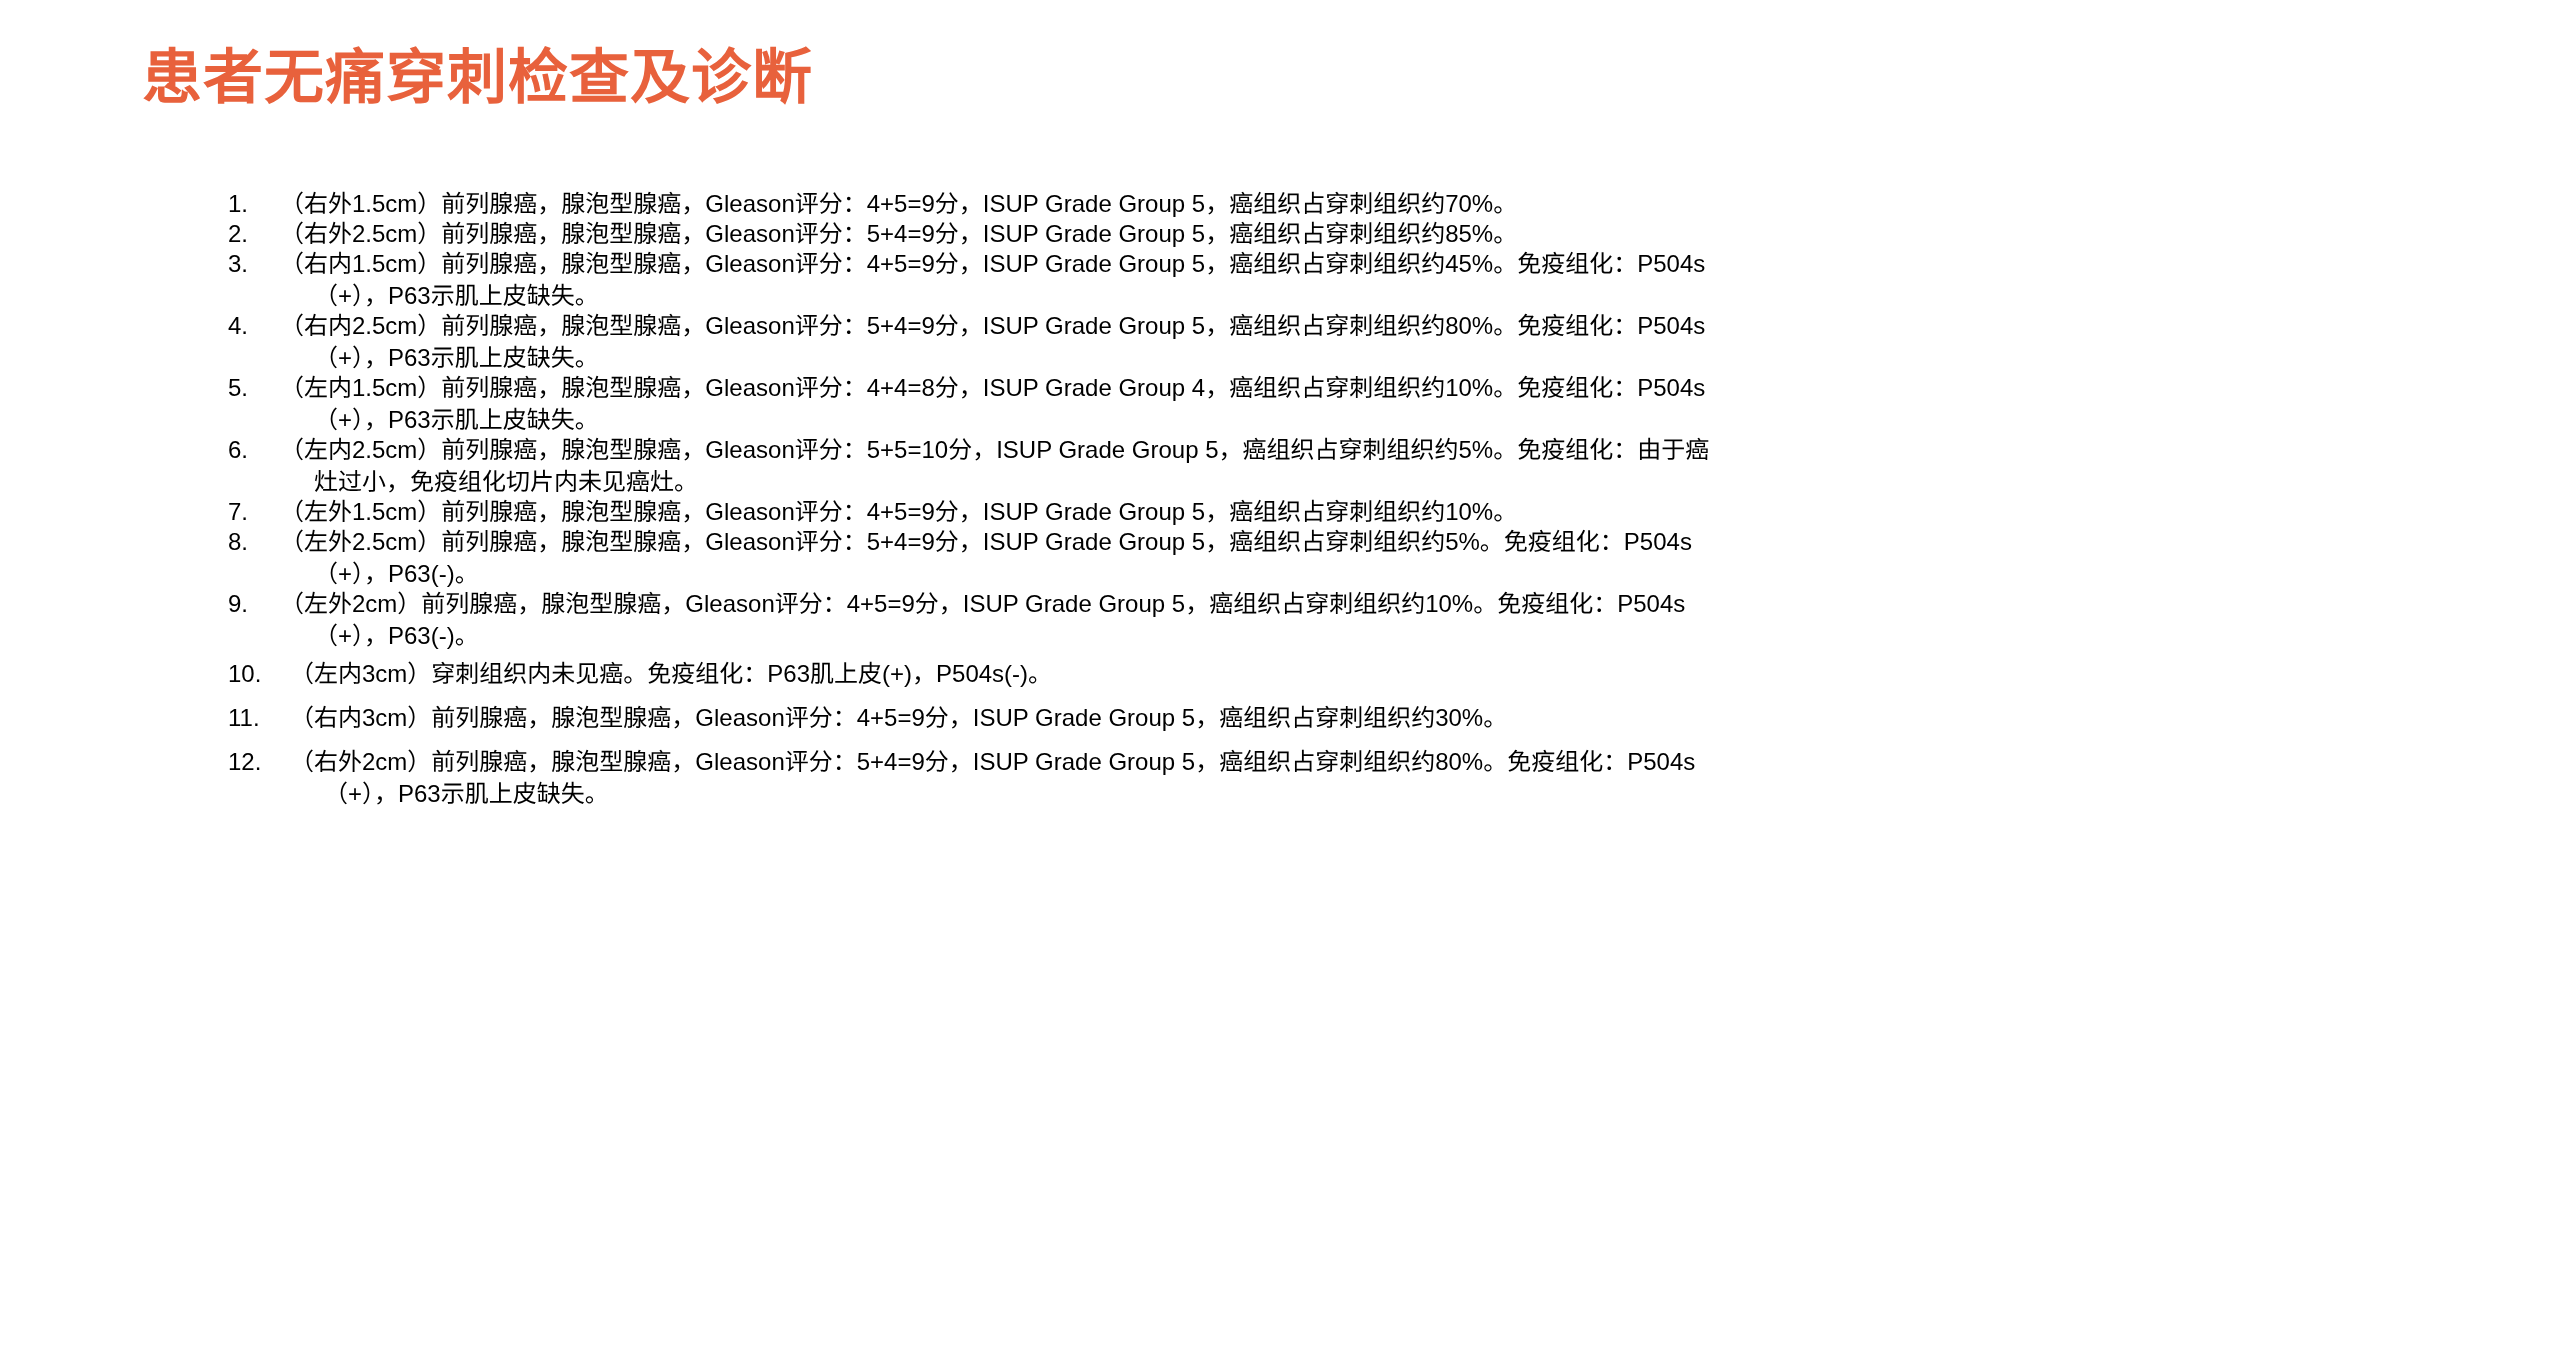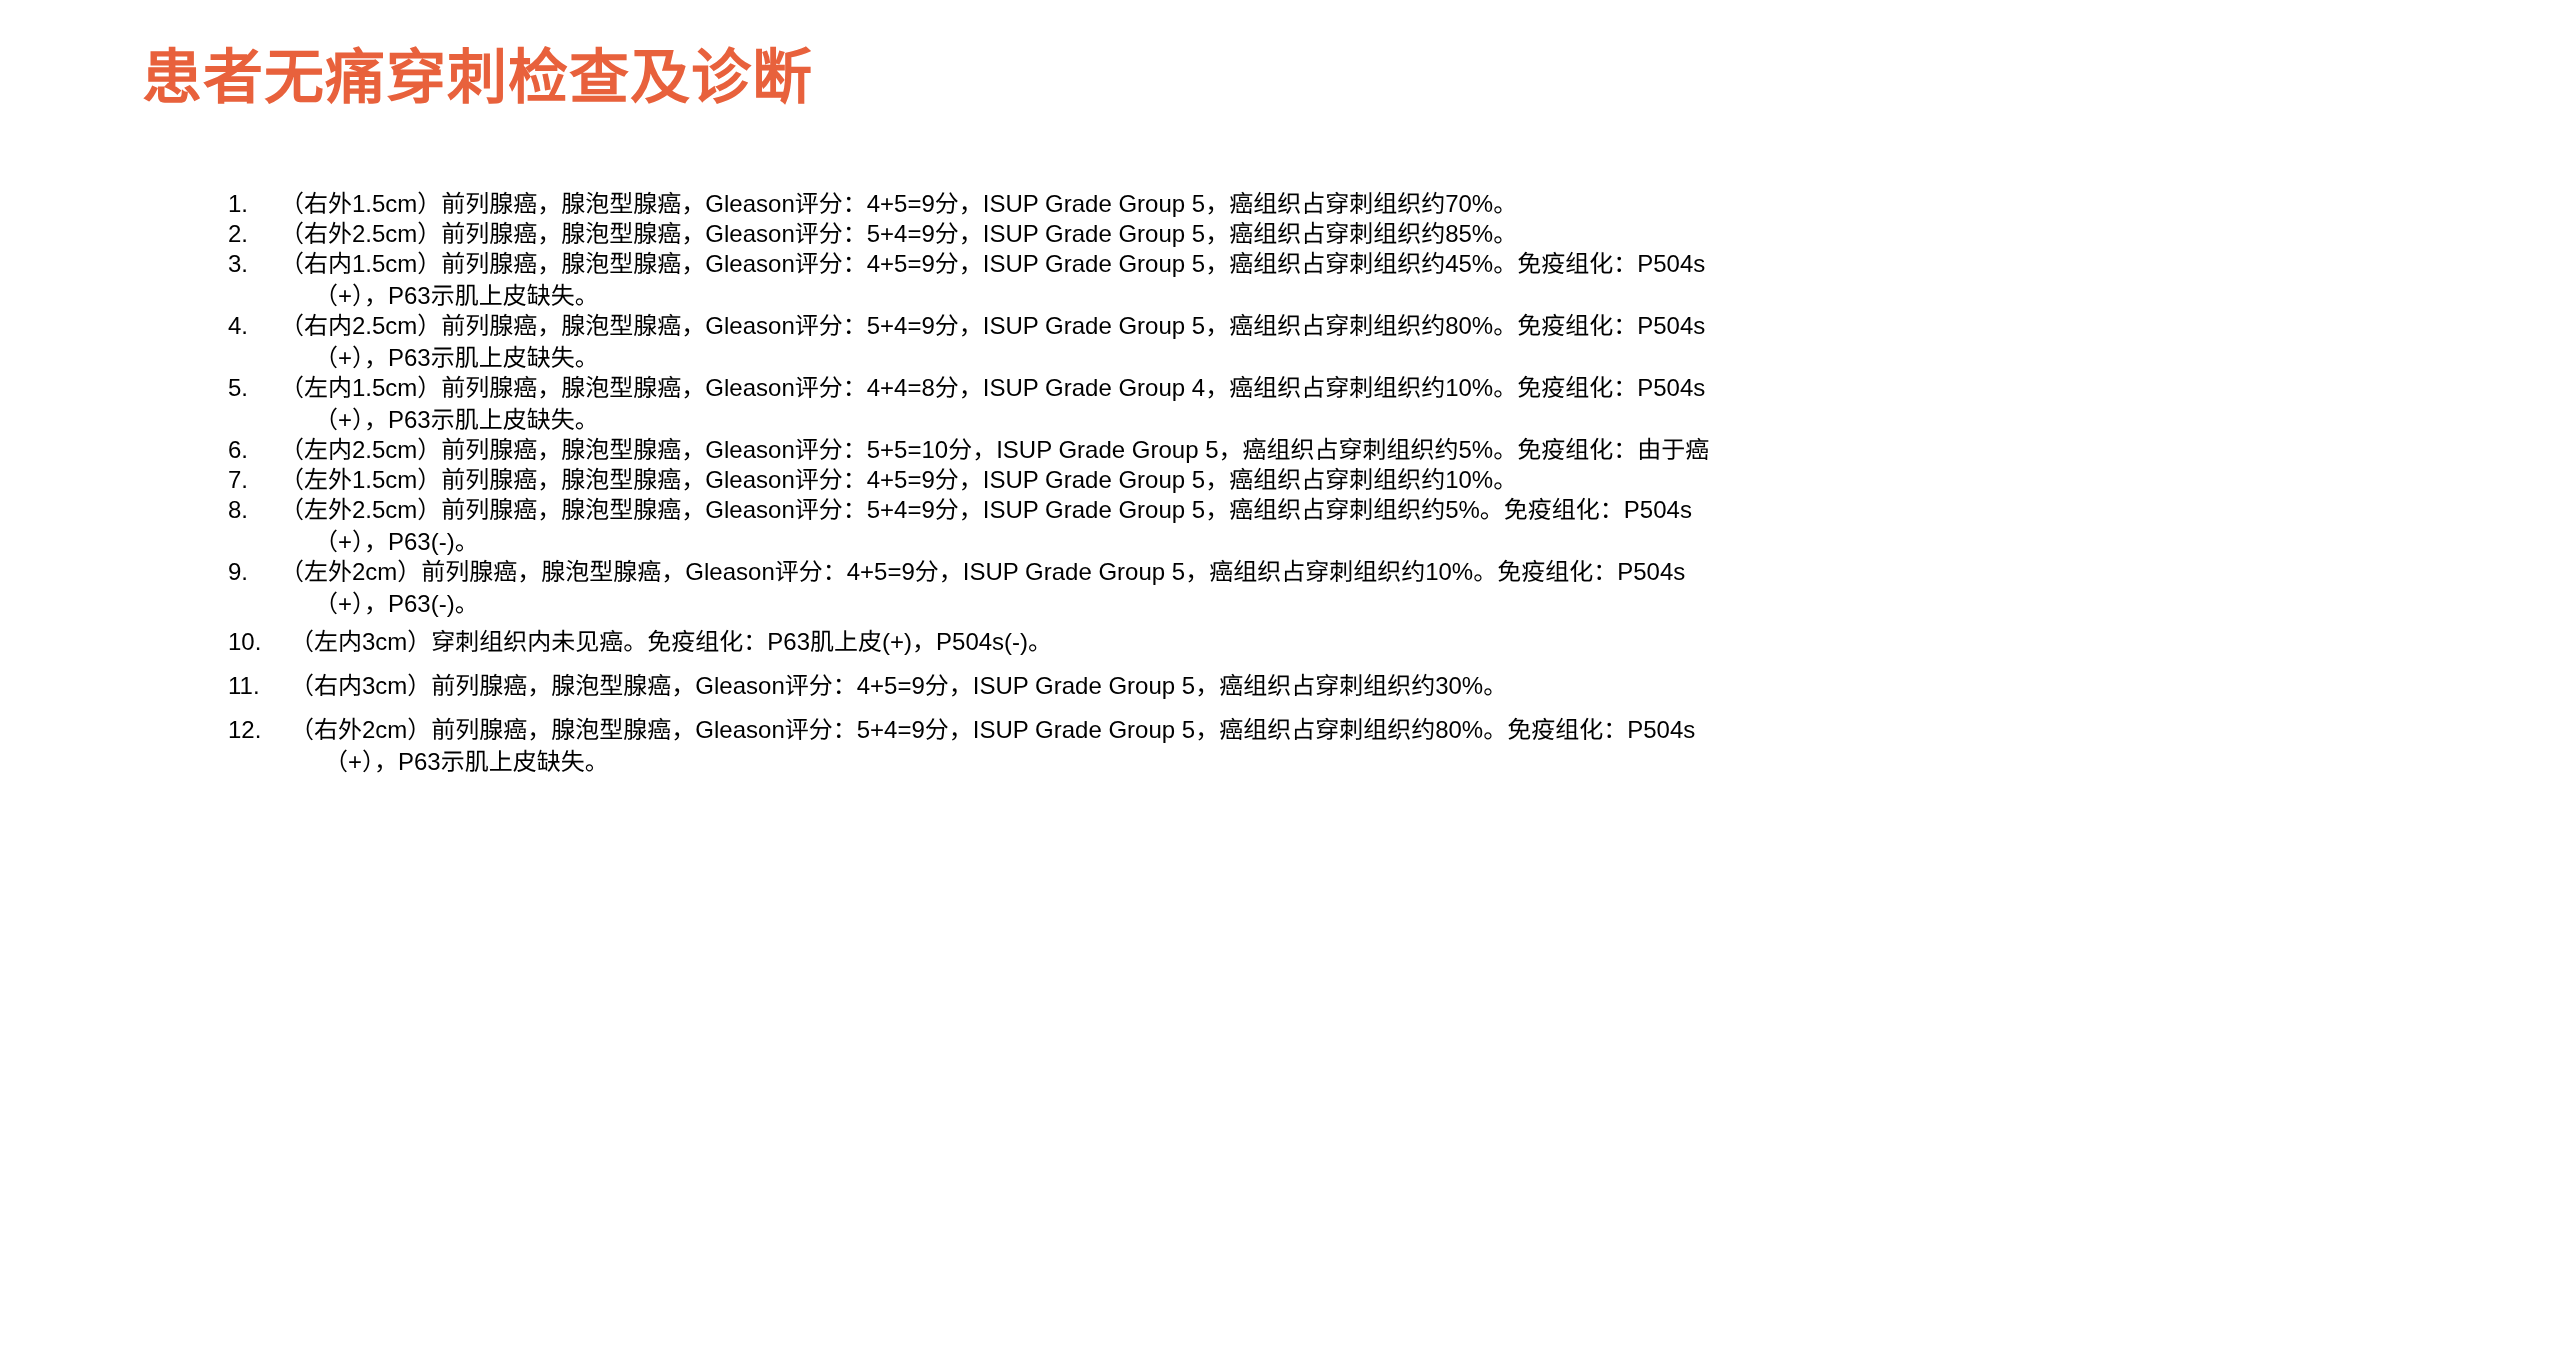--- a/index.html
+++ b/index.html
@@ -125,20 +125,21 @@
       <span class="cont">（+），P63示肌上皮缺失。</span>
     </div>
 
     <div class="finding">
       <span class="num">5.</span><span>（左内1.5cm）前列腺癌，腺泡型腺癌，Gleason评分：4+4=8分，ISUP Grade Group 4，癌组织占穿刺组织约10%。免疫组化：P504s</span>
       <span class="cont">（+），P63示肌上皮缺失。</span>
     </div>
 
     <div class="finding">
       <span class="num">6.</span><span>（左内2.5cm）前列腺癌，腺泡型腺癌，Gleason评分：5+5=10分，ISUP Grade Group 5，癌组织占穿刺组织约5%。免疫组化：由于癌</span>
+      <span class="cont">灶过小，免疫组化切片内未见癌灶。</span>
     </div>
 
     <div class="finding">
       <span class="num">7.</span><span>（左外1.5cm）前列腺癌，腺泡型腺癌，Gleason评分：4+5=9分，ISUP Grade Group 5，癌组织占穿刺组织约10%。</span>
     </div>
 
     <div class="finding">
       <span class="num">8.</span><span>（左外2.5cm）前列腺癌，腺泡型腺癌，Gleason评分：5+4=9分，ISUP Grade Group 5，癌组织占穿刺组织约5%。免疫组化：P504s</span>
       <span class="cont">（+），P63(-)。</span>
     </div>

